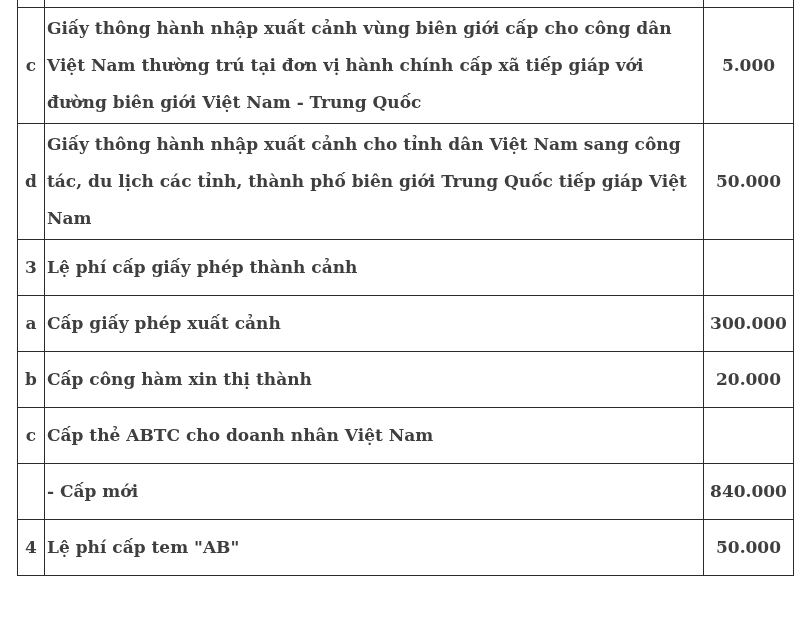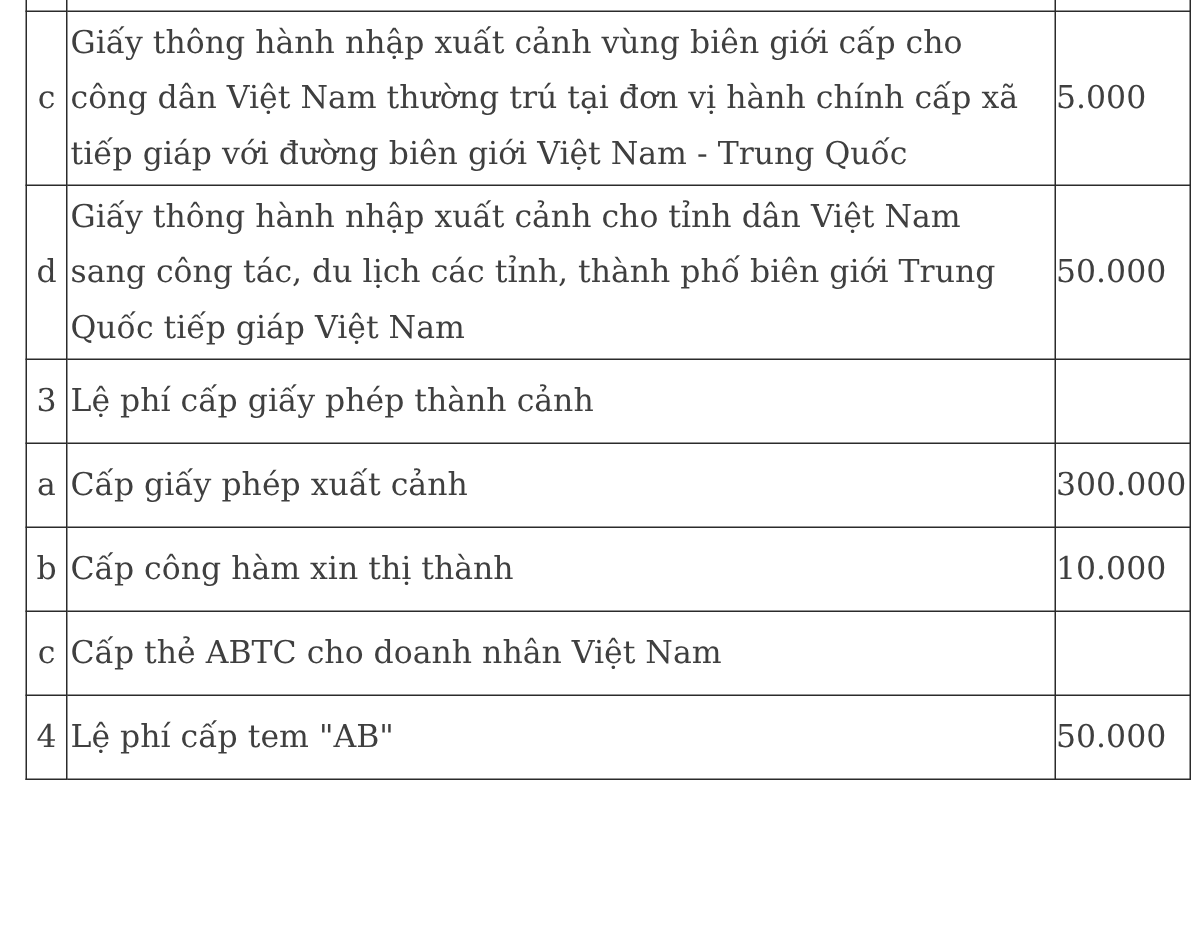--- a/index.html
+++ b/index.html
@@ -22,38 +22,39 @@
     position:absolute;
     left:17px;
     top:-1px; 
     width:776px;
     border-collapse:collapse;
     table-layout:fixed;
   }
   .fee-table td{
     border:1px solid var(--border-color);
     vertical-align:middle;
-    font-size:21px;
+    font-size:17px;
     line-height:37px;
     overflow:hidden;
+    font-weight:bold;
   }
   
   .col-ordinal{width:27px;}
   .col-description{width:659px;}
   .col-fee{width:90px;}
 
   
   tbody tr:nth-child(1){height:8px;}
   tbody tr:nth-child(2){height:114px;}
   tbody tr:nth-child(3){height:86px;}
   tbody tr:nth-child(n+4){height:56px;}
 
   td.ordinal{text-align:center;}
   td.description{text-align:left;padding:2px 8px 2px 2px;}
-  td.fee{text-align:left;}
+  td.fee{text-align:center;}
 </style>
 </head>
 <body>
 
 <div class="page">
   <table class="fee-table">
     <colgroup>
       <col class="col-ordinal">
       <col class="col-description">
       <col class="col-fee">
@@ -86,29 +87,34 @@
 
   <tr>
     <td class="ordinal">a</td>
     <td class="description">Cấp giấy phép xuất cảnh</td>
     <td class="fee">300.000</td>
   </tr>
 
   <tr>
     <td class="ordinal">b</td>
     <td class="description">Cấp công hàm xin thị thành</td>
-    <td class="fee">10.000</td>
+    <td class="fee">20.000</td>
   </tr>
 
   <tr>
     <td class="ordinal">c</td>
     <td class="description">Cấp thẻ ABTC cho doanh nhân Việt Nam</td>
     <td class="fee"></td>
   </tr>
 
+  <tr>
+    <td class="ordinal"></td>
+    <td class="description">- Cấp mới</td>
+    <td class="fee">840.000</td>
+  </tr>
 
 
   <tr>
     <td class="ordinal">4</td>
     <td class="description">Lệ phí cấp tem "AB"</td>
     <td class="fee">50.000</td>
   </tr>
 </tbody>
   </table>
 </div>

